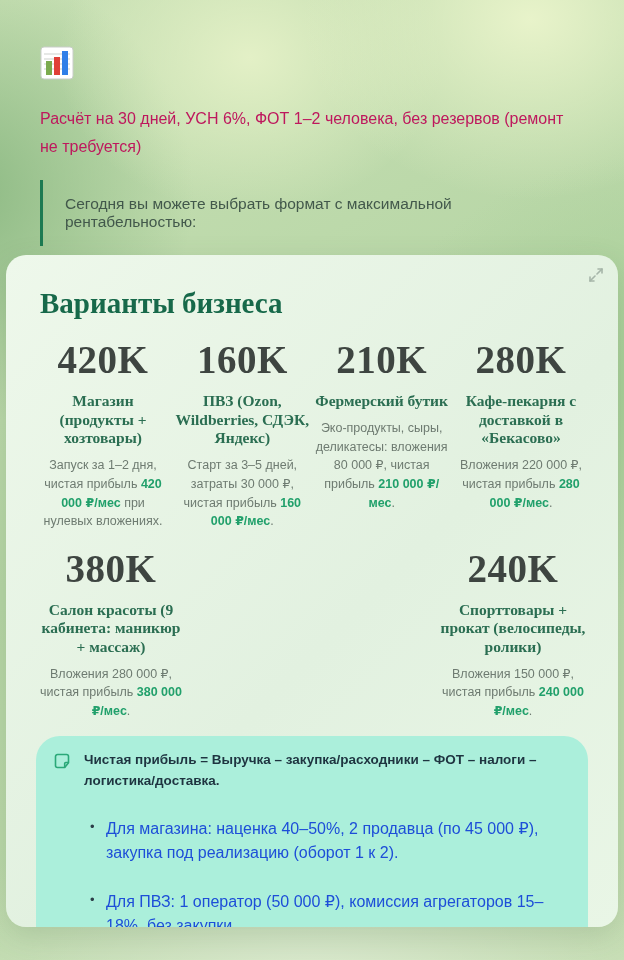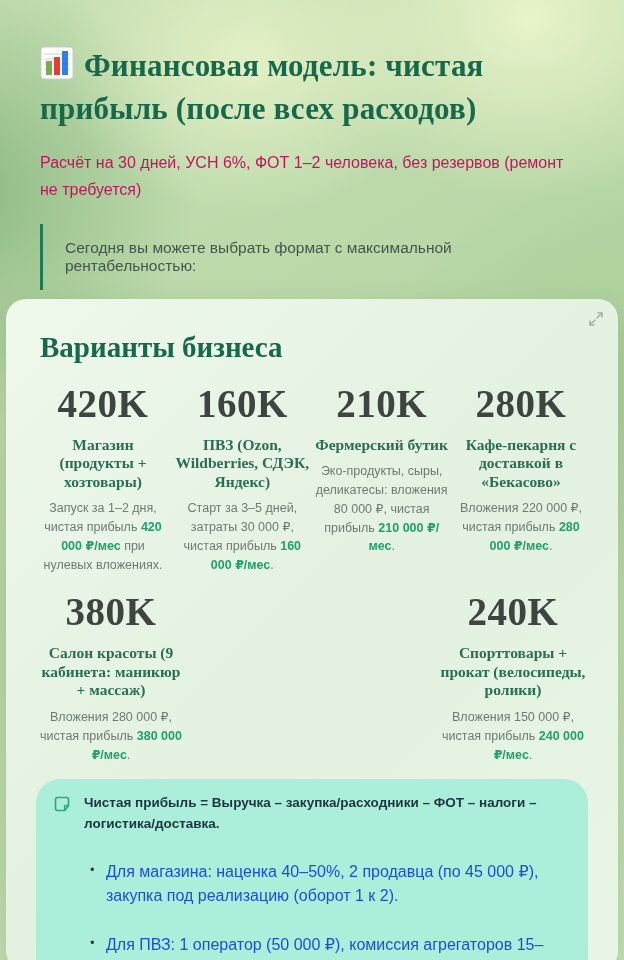--- a/index.html
+++ b/index.html
@@ -77,21 +77,21 @@
 <div class="page-header">
   <h1 class="title"><span class="title-icon"><svg viewBox="0 0 34 34" width="34" height="34">
           <rect x="1" y="1" width="32" height="32" rx="3" fill="#ffffff" stroke="#c9cdc9" stroke-width="1"></rect>
           <line x1="4" y1="8" x2="30" y2="8" stroke="#dcdfdc" stroke-width="1.4"></line>
           <line x1="4" y1="13" x2="30" y2="13" stroke="#dcdfdc" stroke-width="1.4"></line>
           <line x1="4" y1="18" x2="30" y2="18" stroke="#dcdfdc" stroke-width="1.4"></line>
           <line x1="4" y1="23" x2="30" y2="23" stroke="#dcdfdc" stroke-width="1.4"></line>
           <rect x="6" y="15" width="6" height="14" fill="#7cab4f"></rect>
           <rect x="14" y="11" width="6" height="18" fill="#e04038"></rect>
           <rect x="22" y="5" width="6" height="24" fill="#2f7fe8"></rect>
-        </svg></span><span>Финансовая модель: чистая прибыль (после всех расходов)</span></h1>
+        </svg></span></h1>
   <div class="subtitle">Расчёт на 30 дней, УСН 6%, ФОТ 1–2 человека, без резервов (ремонт не требуется)</div>
   <div class="quote">Сегодня вы можете выбрать формат с максимальной рентабельностью:</div>
 </div>
 
 <div class="card">
   <span class="expand-btn"><svg viewBox="0 0 16 16" width="16" height="16" fill="none" stroke="#85958a" stroke-width="1.6" stroke-linecap="round" stroke-linejoin="round">
         <path d="M10 2h4v4"></path>
         <path d="M14 2L9 7"></path>
         <path d="M6 14H2v-4"></path>
         <path d="M2 14l5-5"></path>

